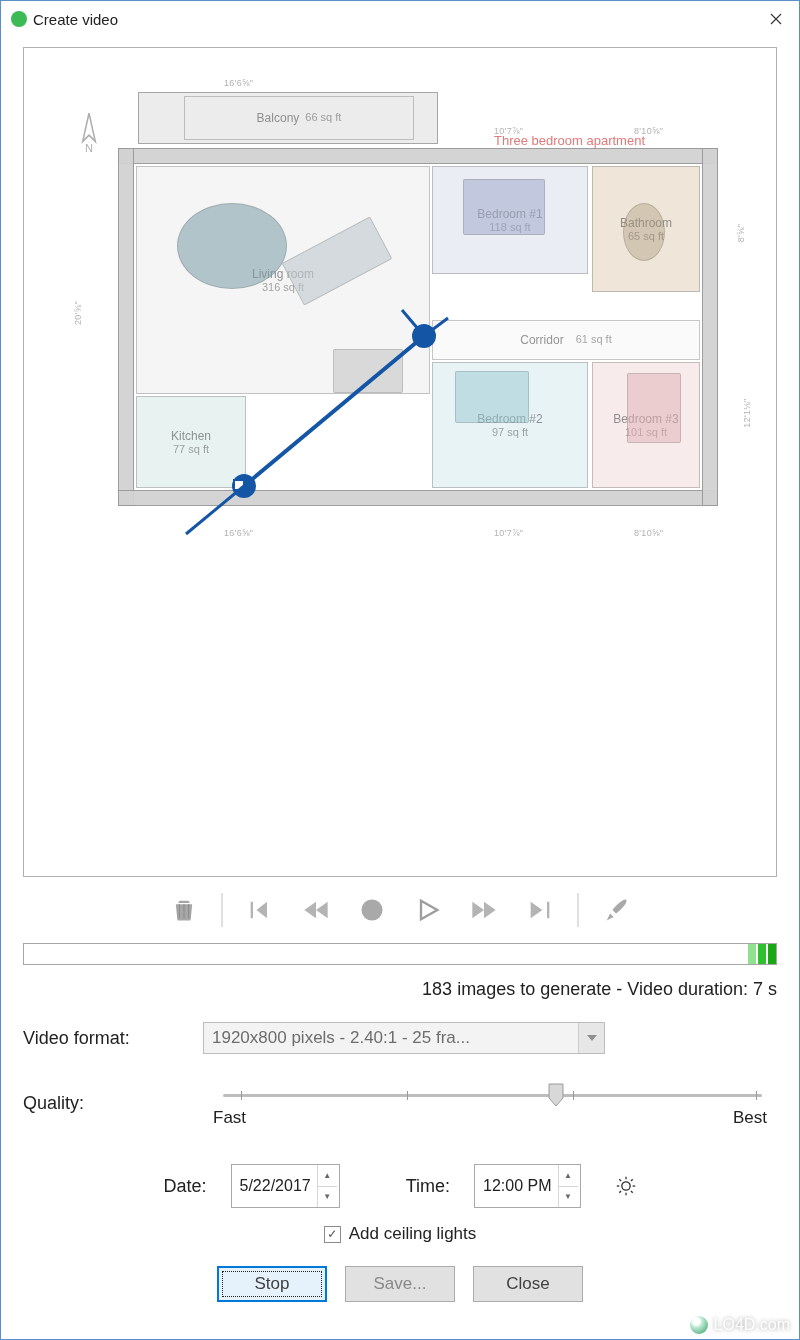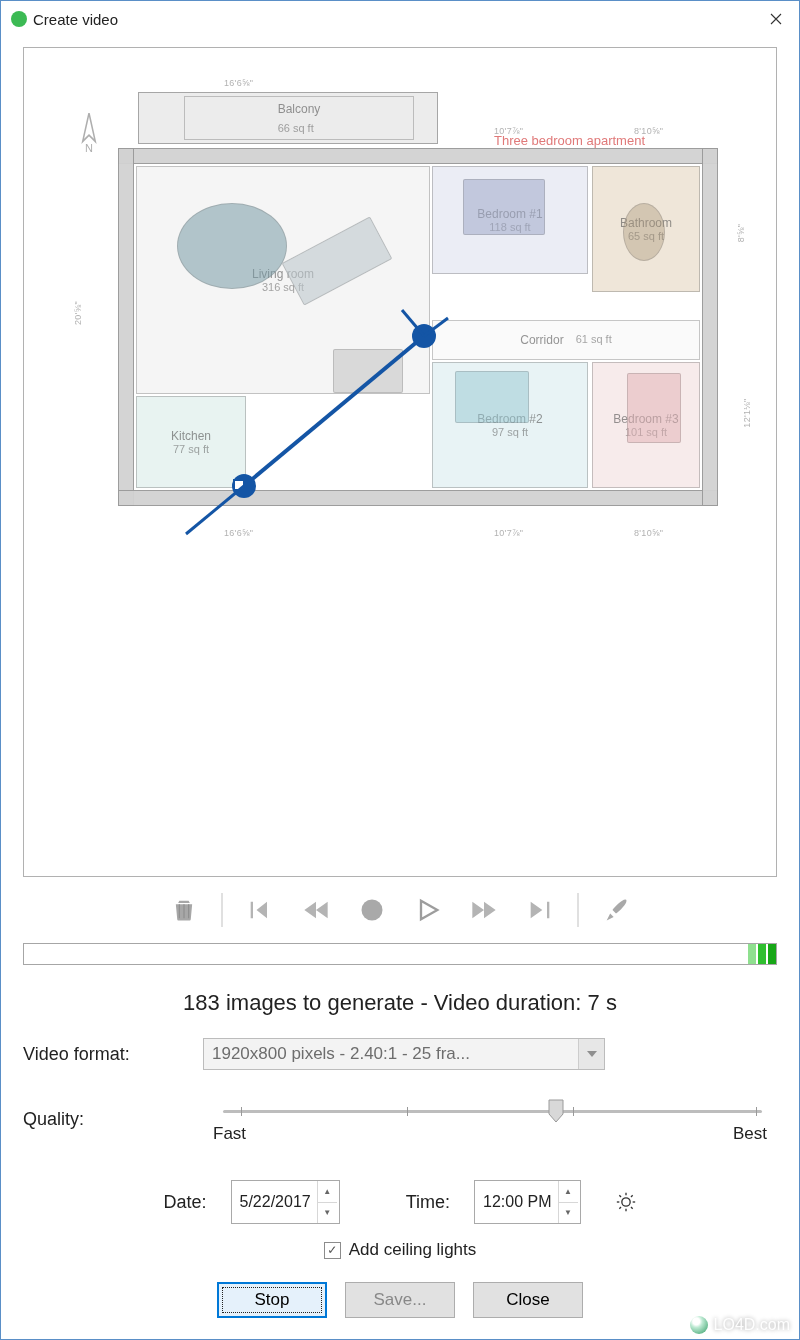--- a/index.html
+++ b/index.html
@@ -25,41 +25,41 @@
   .compass svg { width: 100%; height: 100%; color: rgba(120,120,120,.6); }
   .camera-path { position: absolute; left: 0; top: 0; width: 100%; height: 500px; pointer-events: none; }
   .cam-dot { fill: #1455a5; }
   .controls { display: flex; align-items: center; justify-content: center; gap: 18px; margin-top: 16px; color: #8b8b8b; }
   .vsep { width: 2px; height: 34px; background: #e0e0e0; }
   .ctl { width: 38px; height: 34px; display: flex; align-items: center; justify-content: center; color: #999; }
   .ctl svg { width: 30px; height: 28px; }
   .progress { height: 22px; border: 1px solid #a6a6a6; margin-top: 16px; position: relative; background: #fff; }
   .progress-fill { position: absolute; right: 0; top: 0; bottom: 0; height: 100%; display: flex; }
   .pf-seg { width: 8px; height: 100%; margin-left: 2px; }
-  .status { text-align: center; margin-top: 25px; font-size: 22px; }
+  .status { text-align: right; margin-top: 14px; font-size: 18px; }
   .row { display: flex; align-items: center; margin-top: 22px; }
   .row-label { font-size: 18px; }
   .col-label { width: 180px; text-align: left; font-size: 18px; }
   .combo { flex: 0 0 402px; height: 32px; border: 1px solid #bcbcbc; background: #f3f3f3; color: #6d6d6d; display: flex; align-items: center; padding: 0 8px; font-size: 17px; position: relative; }
   .combo .chev { position: absolute; right: 0; top: 0; bottom: 0; width: 26px; border-left: 1px solid #ccc; display: flex; align-items: center; justify-content: center; background: #e7e7e7; }
   .slider-area { flex: 1; position: relative; height: 46px; margin-left: 10px; margin-right: 10px; }
   .slider-track { position: absolute; left: 10px; right: 5px; top: 14px; height: 3px; background: #bdbdbd; border-radius: 2px; }
   .slider-tick { position: absolute; top: 11px; width: 1px; height: 9px; background: #999; }
   .slider-thumb { position: absolute; top: 2px; width: 18px; height: 26px; transform: translateX(-50%); }
   .slider-thumb svg { width: 100%; height: 100%; }
   .slider-labels { position: absolute; left: 0; right: 0; top: 28px; display: flex; justify-content: space-between; font-size: 17px; }
   .datetime { height: 44px; border: 1px solid #a9a9a9; background: #fff; display: inline-flex; align-items: center; padding: 0 2px 0 8px; font-size: 16px; }
   .spin { width: 20px; height: 100%; display: flex; flex-direction: column; margin-left: 6px; }
   .spin div { flex: 1; display: flex; align-items: center; justify-content: center; font-size: 8px; color: #666; border-left: 1px solid #d7d7d7; }
   .spin div:first-child { border-bottom: 1px solid #d7d7d7; }
   .sun-icon { width: 22px; height: 22px; display: inline-flex; align-items: center; justify-content: center; margin-left: 10px; }
   .check-row { display: flex; align-items: center; justify-content: center; margin-top: 16px; font-size: 17px; gap: 8px; }
   .checkbox { width: 17px; height: 17px; border: 1px solid #8c8c8c; background: #fff; display: inline-flex; align-items: center; justify-content: center; font-size: 12px; color: #555; }
   .btn-row { display: flex; align-items: center; justify-content: center; gap: 18px; margin-top: 22px; }
-  .btn { min-width: 110px; height: 36px; border: 1px solid #adadad; background: #e1e1e1; display: inline-flex; align-items: center; justify-content: center; font-size: 17px; color: #000000; }
+  .btn { min-width: 110px; height: 36px; border: 1px solid #adadad; background: #e1e1e1; display: inline-flex; align-items: center; justify-content: center; font-size: 17px; color: #404040; }
   .btn.primary { border: 2px solid #0078d7; background: #e5f1fb; }
   .btn.primary .focus-rect { outline: 1px dotted #222; outline-offset: -4px; display: block; width: 100%; height: 100%; line-height: 32px; text-align:center; }
   .btn.disabled { color: #888; }
   .watermark { position: absolute; right: 10px; bottom: 6px; font-size: 16px; font-weight: 500; color: rgba(255,255,255,.95); text-shadow: 0 0 4px rgba(0,0,0,.4); display: flex; align-items: center; gap: 6px; }
   .watermark .orb { width: 18px; height: 18px; border-radius: 50%; background: radial-gradient(circle at 35% 30%, #fff 0 20%, #bfead4 35%, #2f9b63 100%); }
 </style>
 </head>
 <body>
 
 <div class="window">
@@ -99,21 +99,21 @@
         <div class="dim" style="left:610px; top:480px;">8'10⅝"</div>
 
         <div class="outer-wall hatched" style="left:94px; top:100px; width:600px; height:16px;"></div>
         <div class="outer-wall hatched" style="left:94px; top:100px; width:16px; height:358px;"></div>
         <div class="outer-wall hatched" style="left:94px; top:442px; width:600px; height:16px;"></div>
         <div class="outer-wall hatched" style="left:678px; top:100px; width:16px; height:358px;"></div>
 
         <div class="outer-wall hatched" style="left:114px; top:44px; width:300px; height:52px; background:rgba(200,200,200,.35);"></div>
 
         <div class="room" style="left:160px; top:48px; width:230px; height:44px; background:rgba(235,235,235,.1);">
-          <span style="display:flex; gap:6px;flex-direction:column;">
+          <span style="display:flex; gap:6px;">
               <span>Balcony</span> 
               <small>66 sq ft</small>
             </span>
         </div>
 
         <div class="room" style="left:112px; top:118px; width:294px; height:228px; background:rgba(225,225,225,.35);">
           <span>Living room</span>
             <small>316 sq ft</small>
 
           <div class="furniture ellipse" style="left:40px; top:36px; width:110px; height:86px; background:rgba(120,155,165,.55);"></div>

